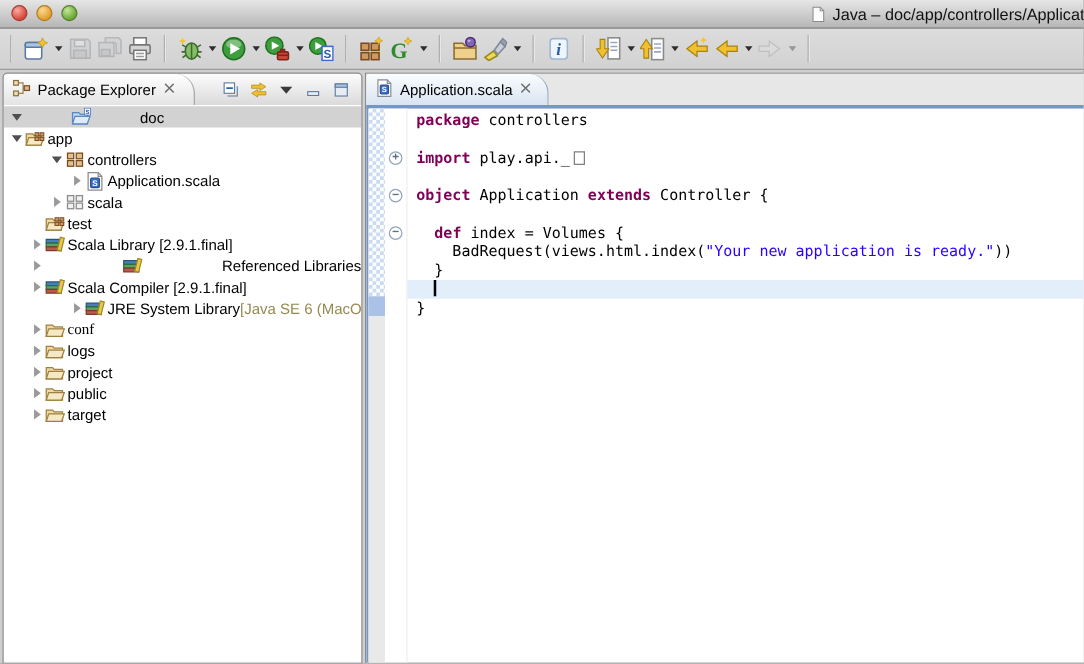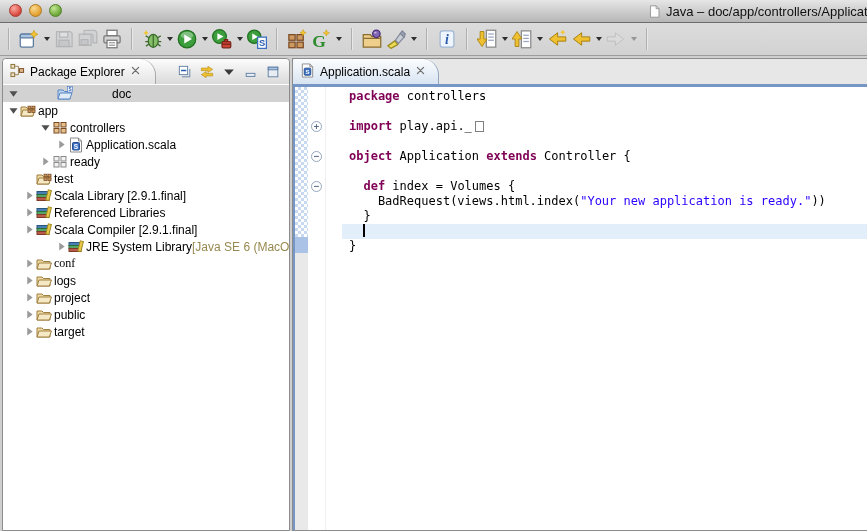--- a/index.html
+++ b/index.html
@@ -68,21 +68,21 @@
                        linear-gradient(45deg,#C7D9F0 25%,transparent 25%,transparent 75%,#C7D9F0 75%);
       background-size:6px 6px;background-position:0 0,3px 3px;}
   .ruler .solid{position:absolute;left:0;right:0;top:150px;height:16px;background:#A9C2E6;}
   .ruler .rest{position:absolute;left:0;right:0;top:166px;bottom:0;background:#E9E9E9;}
   .fold-margin{position:absolute;left:13px;top:0;width:17px;bottom:0;background:#fff;border-right:1px solid #F0F0F0;}
   .fold-marker{position:absolute;left:3px;width:11px;height:11px;box-sizing:border-box;border:1px solid #94A6BC;
                border-radius:50%;background:#fff;color:#5A6E88;font:bold 9px/9px "DejaVu Sans Mono",monospace;
                text-align:center;}
   .code{position:absolute;left:31px;right:0;top:0;bottom:0;font-family:"DejaVu Sans Mono",monospace;
         font-size:12px;line-height:15px;padding-top:2px;}
-  .code-line{height:15px;padding-left:7px;white-space:pre;color:#000;margin-left:16px;}
+  .code-line{height:15px;padding-left:7px;white-space:pre;color:#000;}
   .code-line.current{background:#E3EEFB;}
   .kw{color:#7F0055;font-weight:bold;}
   .str{color:#2A00FF;}
   .fold-box{display:inline-block;width:9px;height:11px;box-sizing:border-box;border:1px solid #808080;
             margin-left:3px;vertical-align:-2px;background:#fff;}
   .caret{display:inline-block;width:2px;height:13px;background:#000;vertical-align:-2px;}
 </style>
 </head>
 <body>
 
@@ -443,21 +443,21 @@
           <span class="tree-icon">
             <svg viewBox="0 0 16 16">
               <g fill="#F2F2F2" stroke="#8A8A8A">
                 <rect x="2" y="2.5" width="5" height="4.5"></rect>
                 <rect x="9" y="2.5" width="5" height="4.5"></rect>
                 <rect x="2" y="8.5" width="5" height="4.5"></rect>
                 <rect x="9" y="8.5" width="5" height="4.5"></rect>
               </g>
             </svg>
           </span>
-          <span class="tree-label">ready</span>
+          <span class="tree-label">scala</span>
         </div>
         <div class="tree-row" style="padding-left: 20px;">
           <span class="expander"></span>
           <span class="tree-icon">
             <svg viewBox="0 0 16 16">
               <path d="M1 4h5l1.5 1.5H13V13H1z" fill="#EDD9A3" stroke="#A08040"></path>
               <path d="M3 7h12l-2.2 6H1z" fill="#F5E8C4" stroke="#A08040"></path>
               <g fill="#CE9A62" stroke="#7A4A21" stroke-width=".8">
                 <rect x="8" y="3.2" width="3" height="2.6"></rect>
                 <rect x="12" y="3.2" width="3" height="2.6"></rect>
@@ -477,21 +477,21 @@
           <span class="tree-icon">
             <svg viewBox="0 0 16 16">
               <rect x="1" y="3.5" width="12" height="3" fill="#4A7FB5" stroke="#2A5580"></rect>
               <rect x="1" y="6.5" width="12" height="3" fill="#57A467" stroke="#2A7035"></rect>
               <rect x="1" y="9.5" width="12" height="3" fill="#BA5A4A" stroke="#803A2A"></rect>
               <rect x="11" y="2" width="3.2" height="10.5" transform="rotate(14 12.6 7.2)" fill="#E8C84A" stroke="#A08A20"></rect>
             </svg>
           </span>
           <span class="tree-label">Scala Library [2.9.1.final]</span>
         </div>
-        <div class="tree-row" style="padding-left: 20px;">
+        <div class="tree-row" style="padding-left: 20px; justify-content: space-between;">
           <span class="expander">
             <svg viewBox="0 0 10 10">
               <polygon points="2.5,0.5 8.5,5 2.5,9.5" fill="#9A9A9A"></polygon>
             </svg>
           </span>
           <span class="tree-icon">
             <svg viewBox="0 0 16 16">
               <rect x="1" y="3.5" width="12" height="3" fill="#4A7FB5" stroke="#2A5580"></rect>
               <rect x="1" y="6.5" width="12" height="3" fill="#57A467" stroke="#2A7035"></rect>
               <rect x="1" y="9.5" width="12" height="3" fill="#BA5A4A" stroke="#803A2A"></rect>

